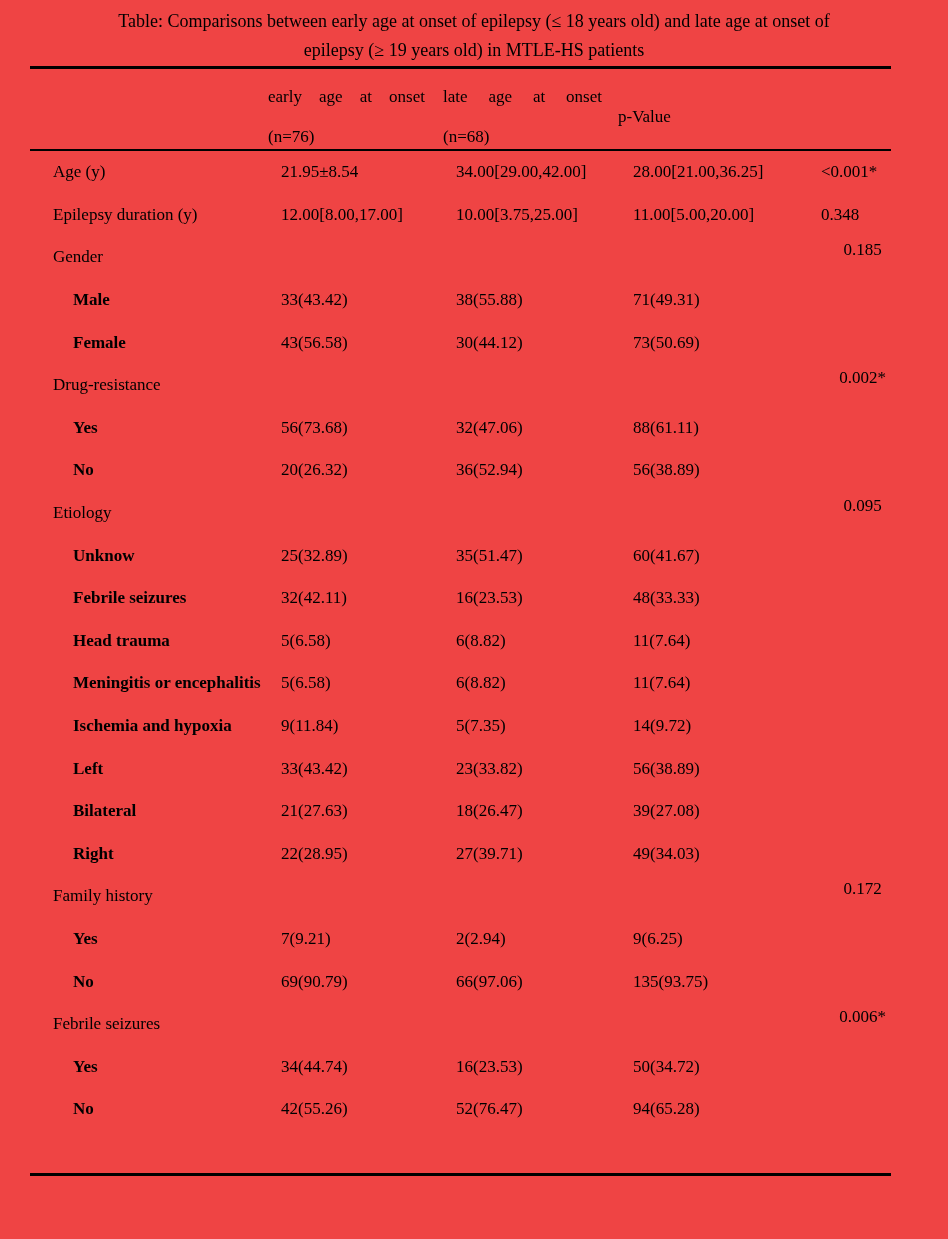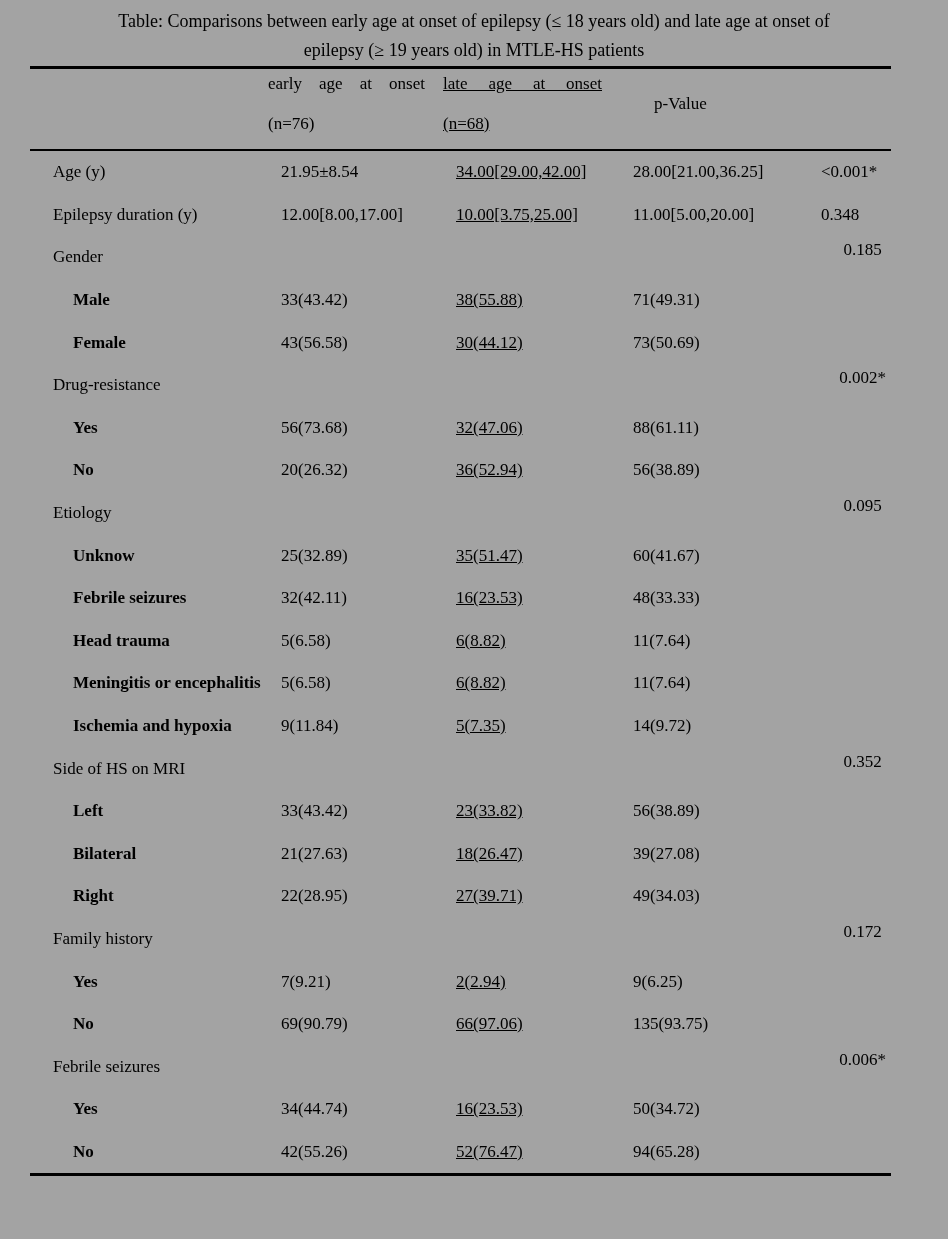--- a/index.html
+++ b/index.html
@@ -4,21 +4,21 @@
 <style>
   html, body {
     margin: 0;
     padding: 0;
     background: #ffffff;
   }
   .sheet {
     position: relative;
     width: 948px;
     height: 1239px;
-    background: #a3a3a3;
+    background: #ef4444;
     color: #000000;
     font-family: "Liberation Serif", "DejaVu Serif", serif;
     font-size: 17px;
     overflow: hidden;
   }
   .title {
     position: absolute;
     top: 7px;
     left: 0;
     right: 0;
@@ -31,48 +31,47 @@
     left: 30px;
     width: 861px;
     background: #000000;
   }
   .rule-top    { top: 66px;  height: 3px; }
   .rule-mid    { top: 149px; height: 2px; }
   .rule-bottom { top: 1173px; height: 3px; }
 
   .header-row {
     position: absolute;
-    top: 56px;
+    top: 69px;
     left: 30px;
     width: 861px;
     height: 80px;
     display: flex;
   }
   .header-row .c { padding-top: 8px; }
   .hline {
     height: 40px;
     display: flex;
     align-items: center;
   }
   .hjust {
     width: 100%;
     text-align: justify;
     text-align-last: justify;
   }
   .c  { box-sizing: border-box; flex: 0 0 auto; }
   .c1 { width: 228px; padding-left: 10px; }
   .c2 { width: 175px; padding-left: 10px; padding-right: 8px; }
-  .c3 { width: 177px; padding-left: 10px; padding-right: 8px; text-decoration: underline; }
+  .c3 { width: 177px; padding-left: 10px; padding-right: 8px; }
   .c4 { width: 190px; padding-left: 10px; }
   .c5 { flex: 1 1 auto; padding-left: 8px; }
   .header-row .c5 {
     display: flex;
     align-items: center;
     padding-top: 16px;
-    margin-left: 36px;
   }
 
   .tbody {
     position: absolute;
     top: 151px;
     left: 43px;
     width: 861px;
   }
   .row {
     display: flex;
@@ -237,27 +236,20 @@
   </div>
 
   <div class="row indent">
     <div class="c c1"><span>Ischemia and hypoxia</span></div>
     <div class="c c2">9(11.84)</div>
     <div class="c c3">5(7.35)</div>
     <div class="c c4">14(9.72)</div>
     <div class="c c5"></div>
   </div>
 
-  <div class="row">
-    <div class="c c1"><span>Side of HS on MRI</span></div>
-    <div class="c c2"></div>
-    <div class="c c3"></div>
-    <div class="c c4"></div>
-    <div class="c c5 up">0.352</div>
-  </div>
 
   <div class="row indent">
     <div class="c c1"><span>Left</span></div>
     <div class="c c2">33(43.42)</div>
     <div class="c c3">23(33.82)</div>
     <div class="c c4">56(38.89)</div>
     <div class="c c5"></div>
   </div>
 
   <div class="row indent">

